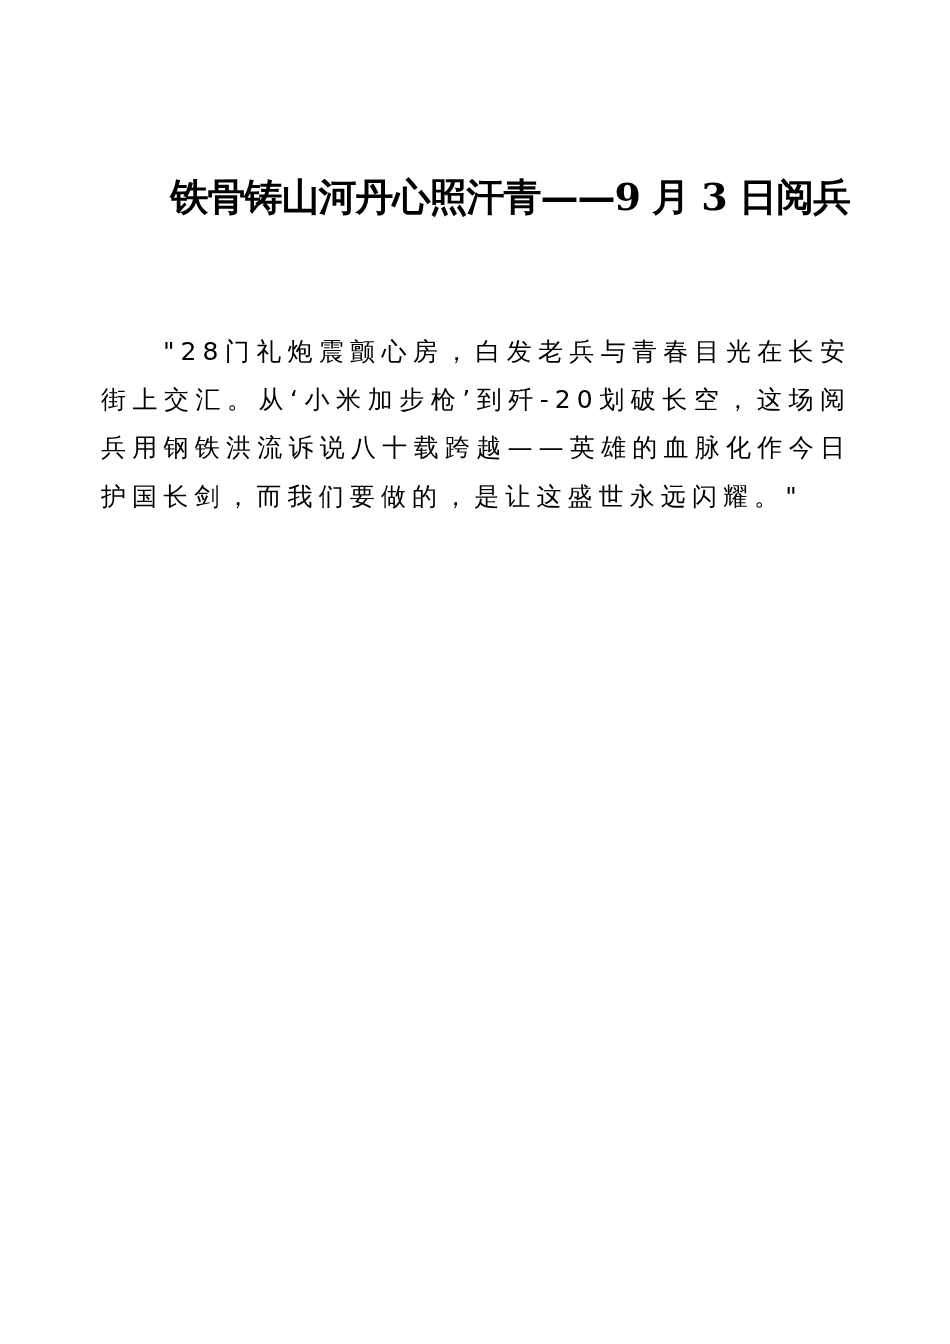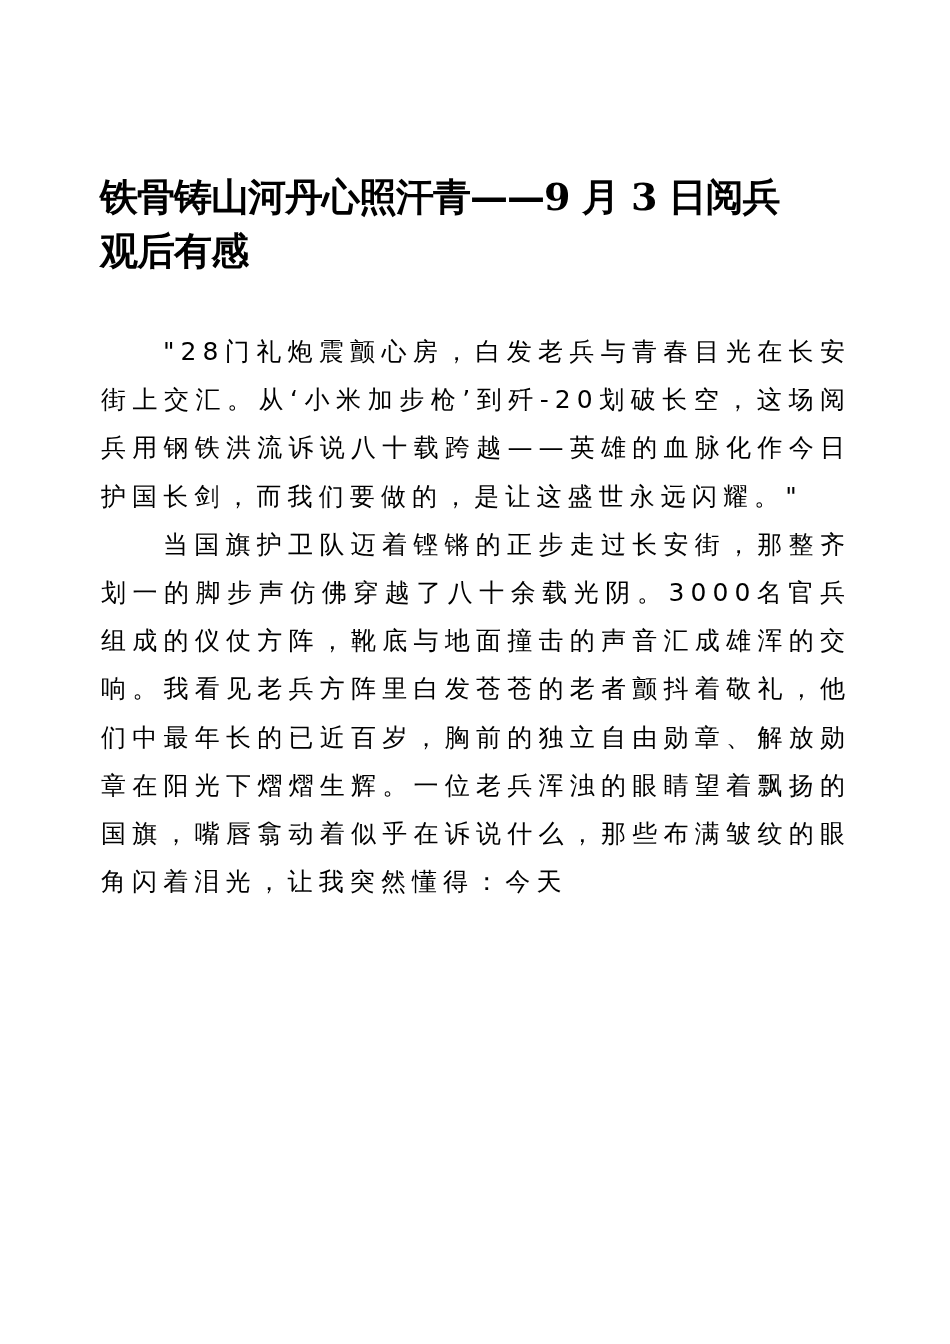--- a/index.html
+++ b/index.html
@@ -21,21 +21,21 @@
       width: 950px;
       height: 1344px;
       background: #ffffff;
     }
     .title {
       position: absolute;
       left: 100px;
       top: 170px;
       width: 750px;
       margin: 0;
-      text-align: left;
+      text-align: right;
       font-family: "DejaVu Serif", "Liberation Serif", serif;
       font-weight: bold;
       font-size: 38px;
       line-height: 54px;
       letter-spacing: -1px;
     }
     .body {
       position: absolute;
       left: 101px;
       top: 328px;
@@ -53,20 +53,18 @@
       text-align-last: left;
       word-break: break-all;
     }
   </style>
 </head>
 <body>
 
 <div class="page">
   <h1 class="title">
     <span>铁骨铸山河丹心照汗青——9 月 3 日阅兵</span><br>
-    <span>观后有感</span>
   </h1>
 
   <div class="body">
     <p class="para">"28门礼炮震颤心房，白发老兵与青春目光在长安街上交汇。从‘小米加步枪’到歼-20划破长空，这场阅兵用钢铁洪流诉说八十载跨越——英雄的血脉化作今日护国长剑，而我们要做的，是让这盛世永远闪耀。"</p>
-    <p class="para">当国旗护卫队迈着铿锵的正步走过长安街，那整齐划一的脚步声仿佛穿越了八十余载光阴。3000名官兵组成的仪仗方阵，靴底与地面撞击的声音汇成雄浑的交响。我看见老兵方阵里白发苍苍的老者颤抖着敬礼，他们中最年长的已近百岁，胸前的独立自由勋章、解放勋章在阳光下熠熠生辉。一位老兵浑浊的眼睛望着飘扬的国旗，嘴唇翕动着似乎在诉说什么，那些布满皱纹的眼角闪着泪光，让我突然懂得：今天</p>
   </div>
 </div>
 
 </body></html>

